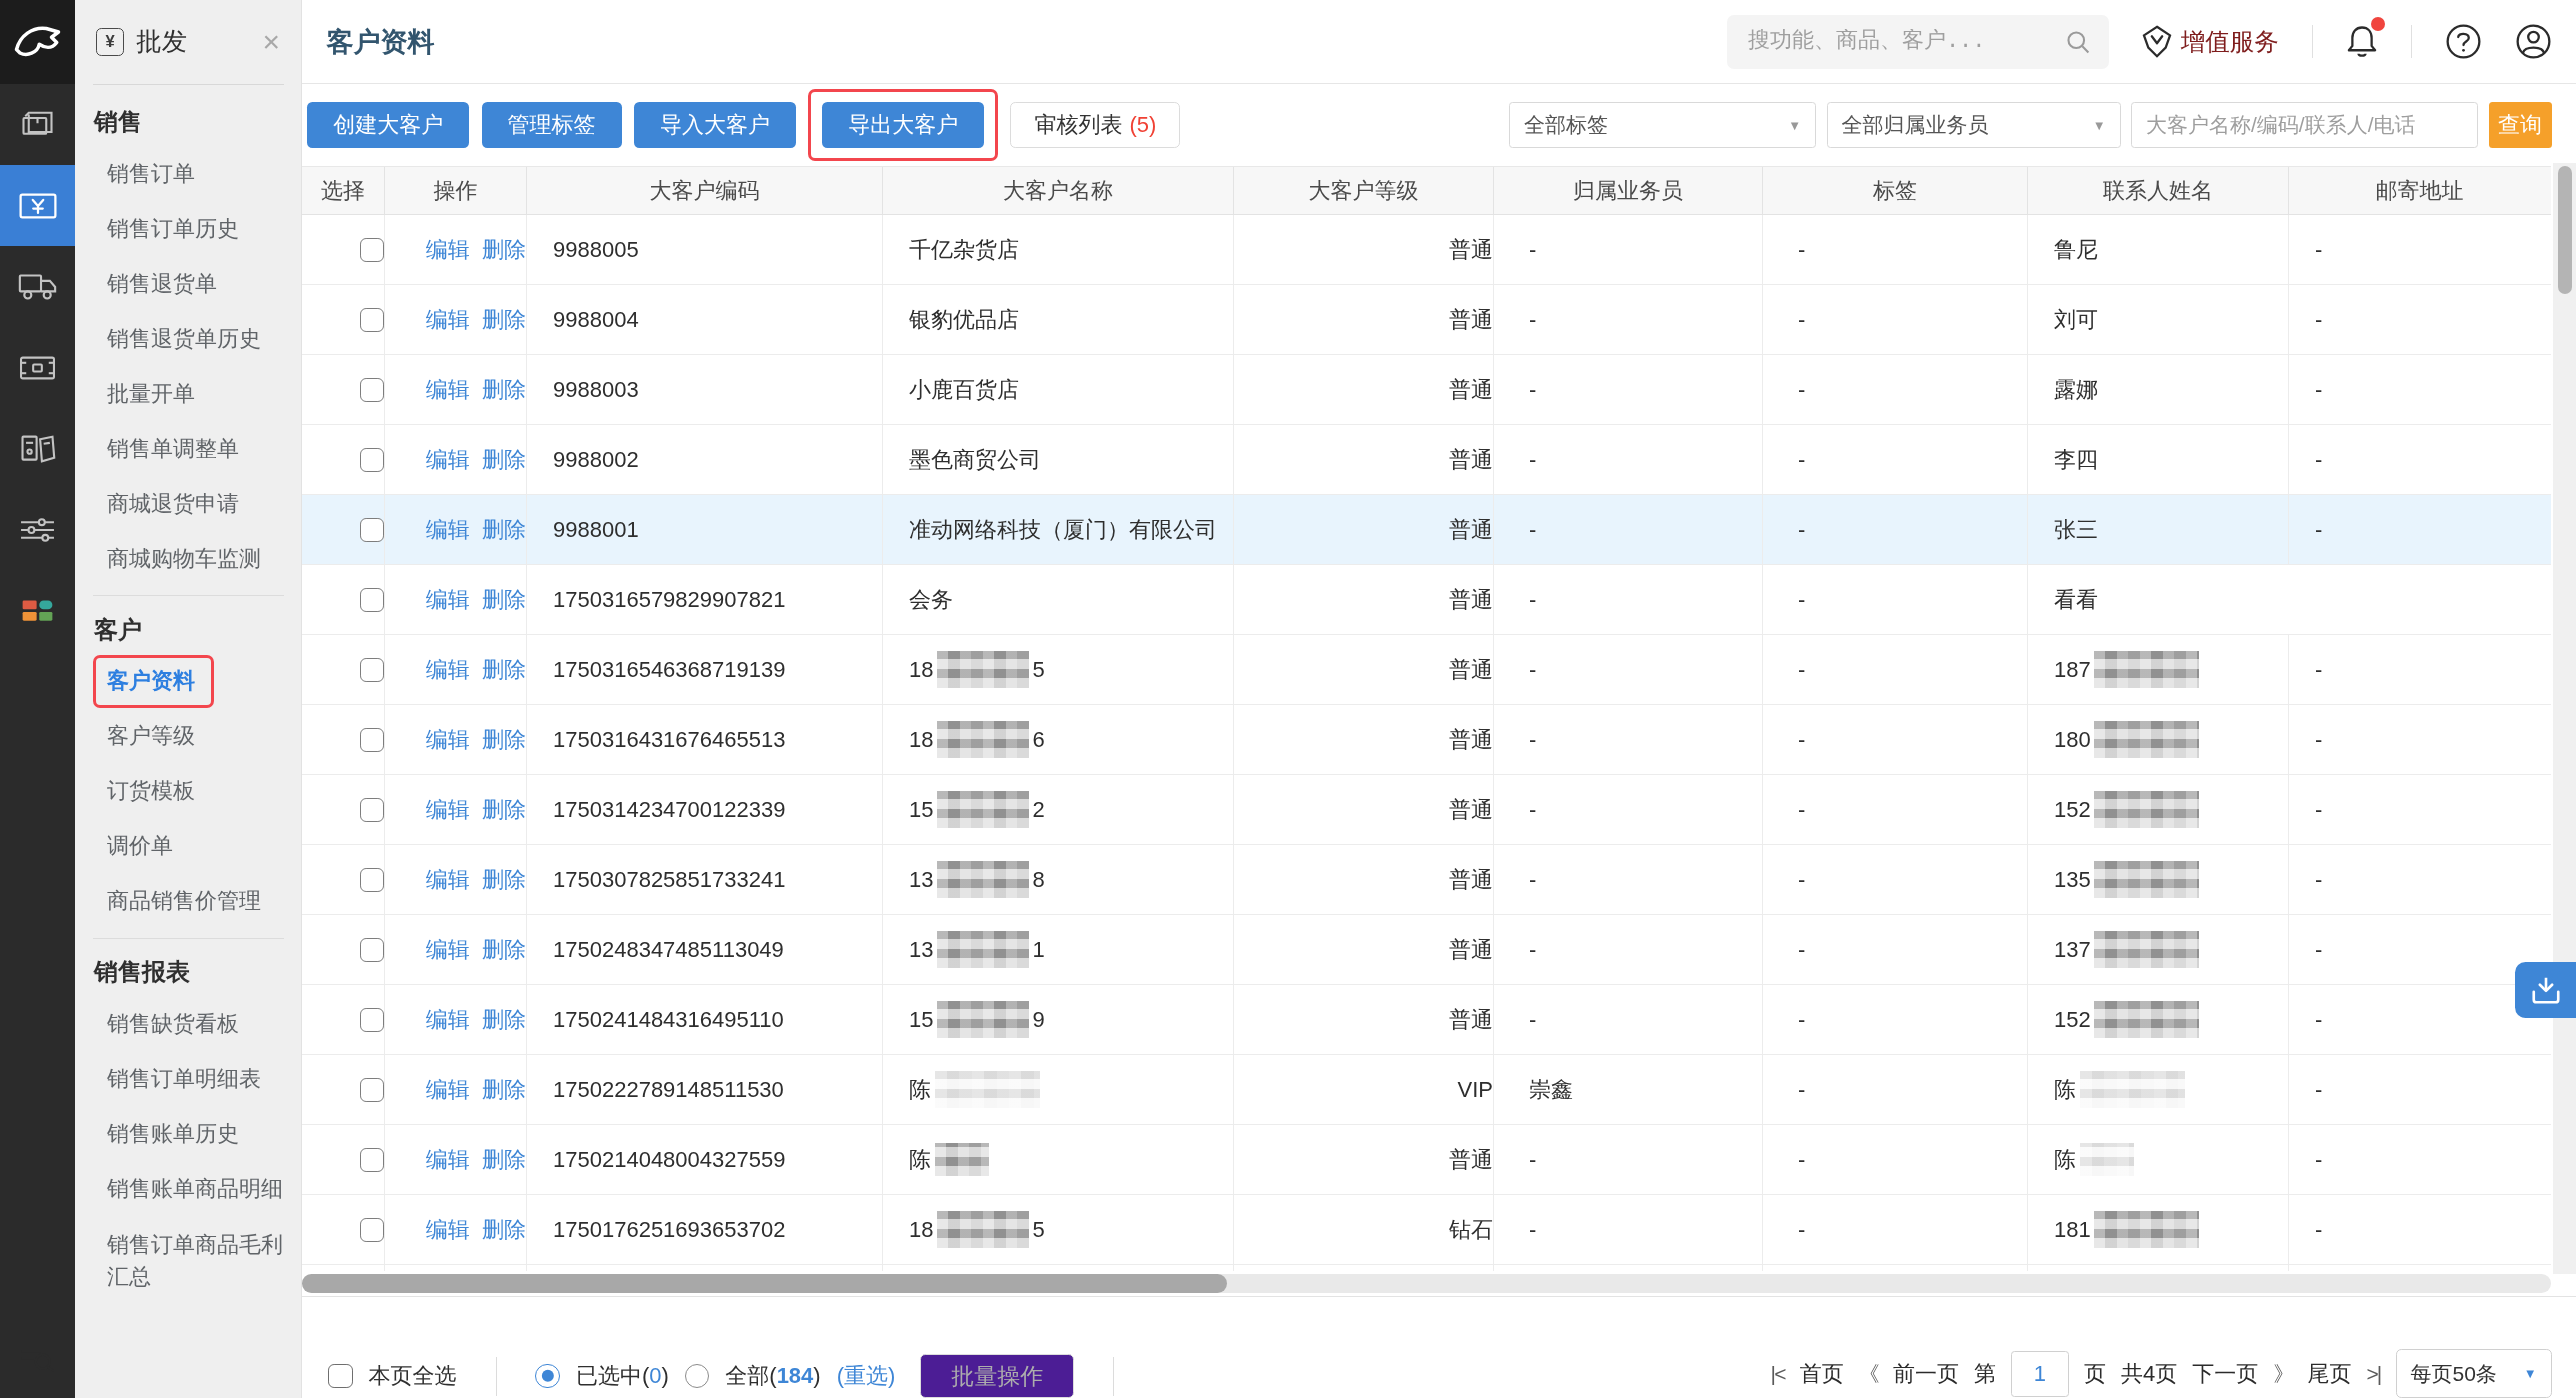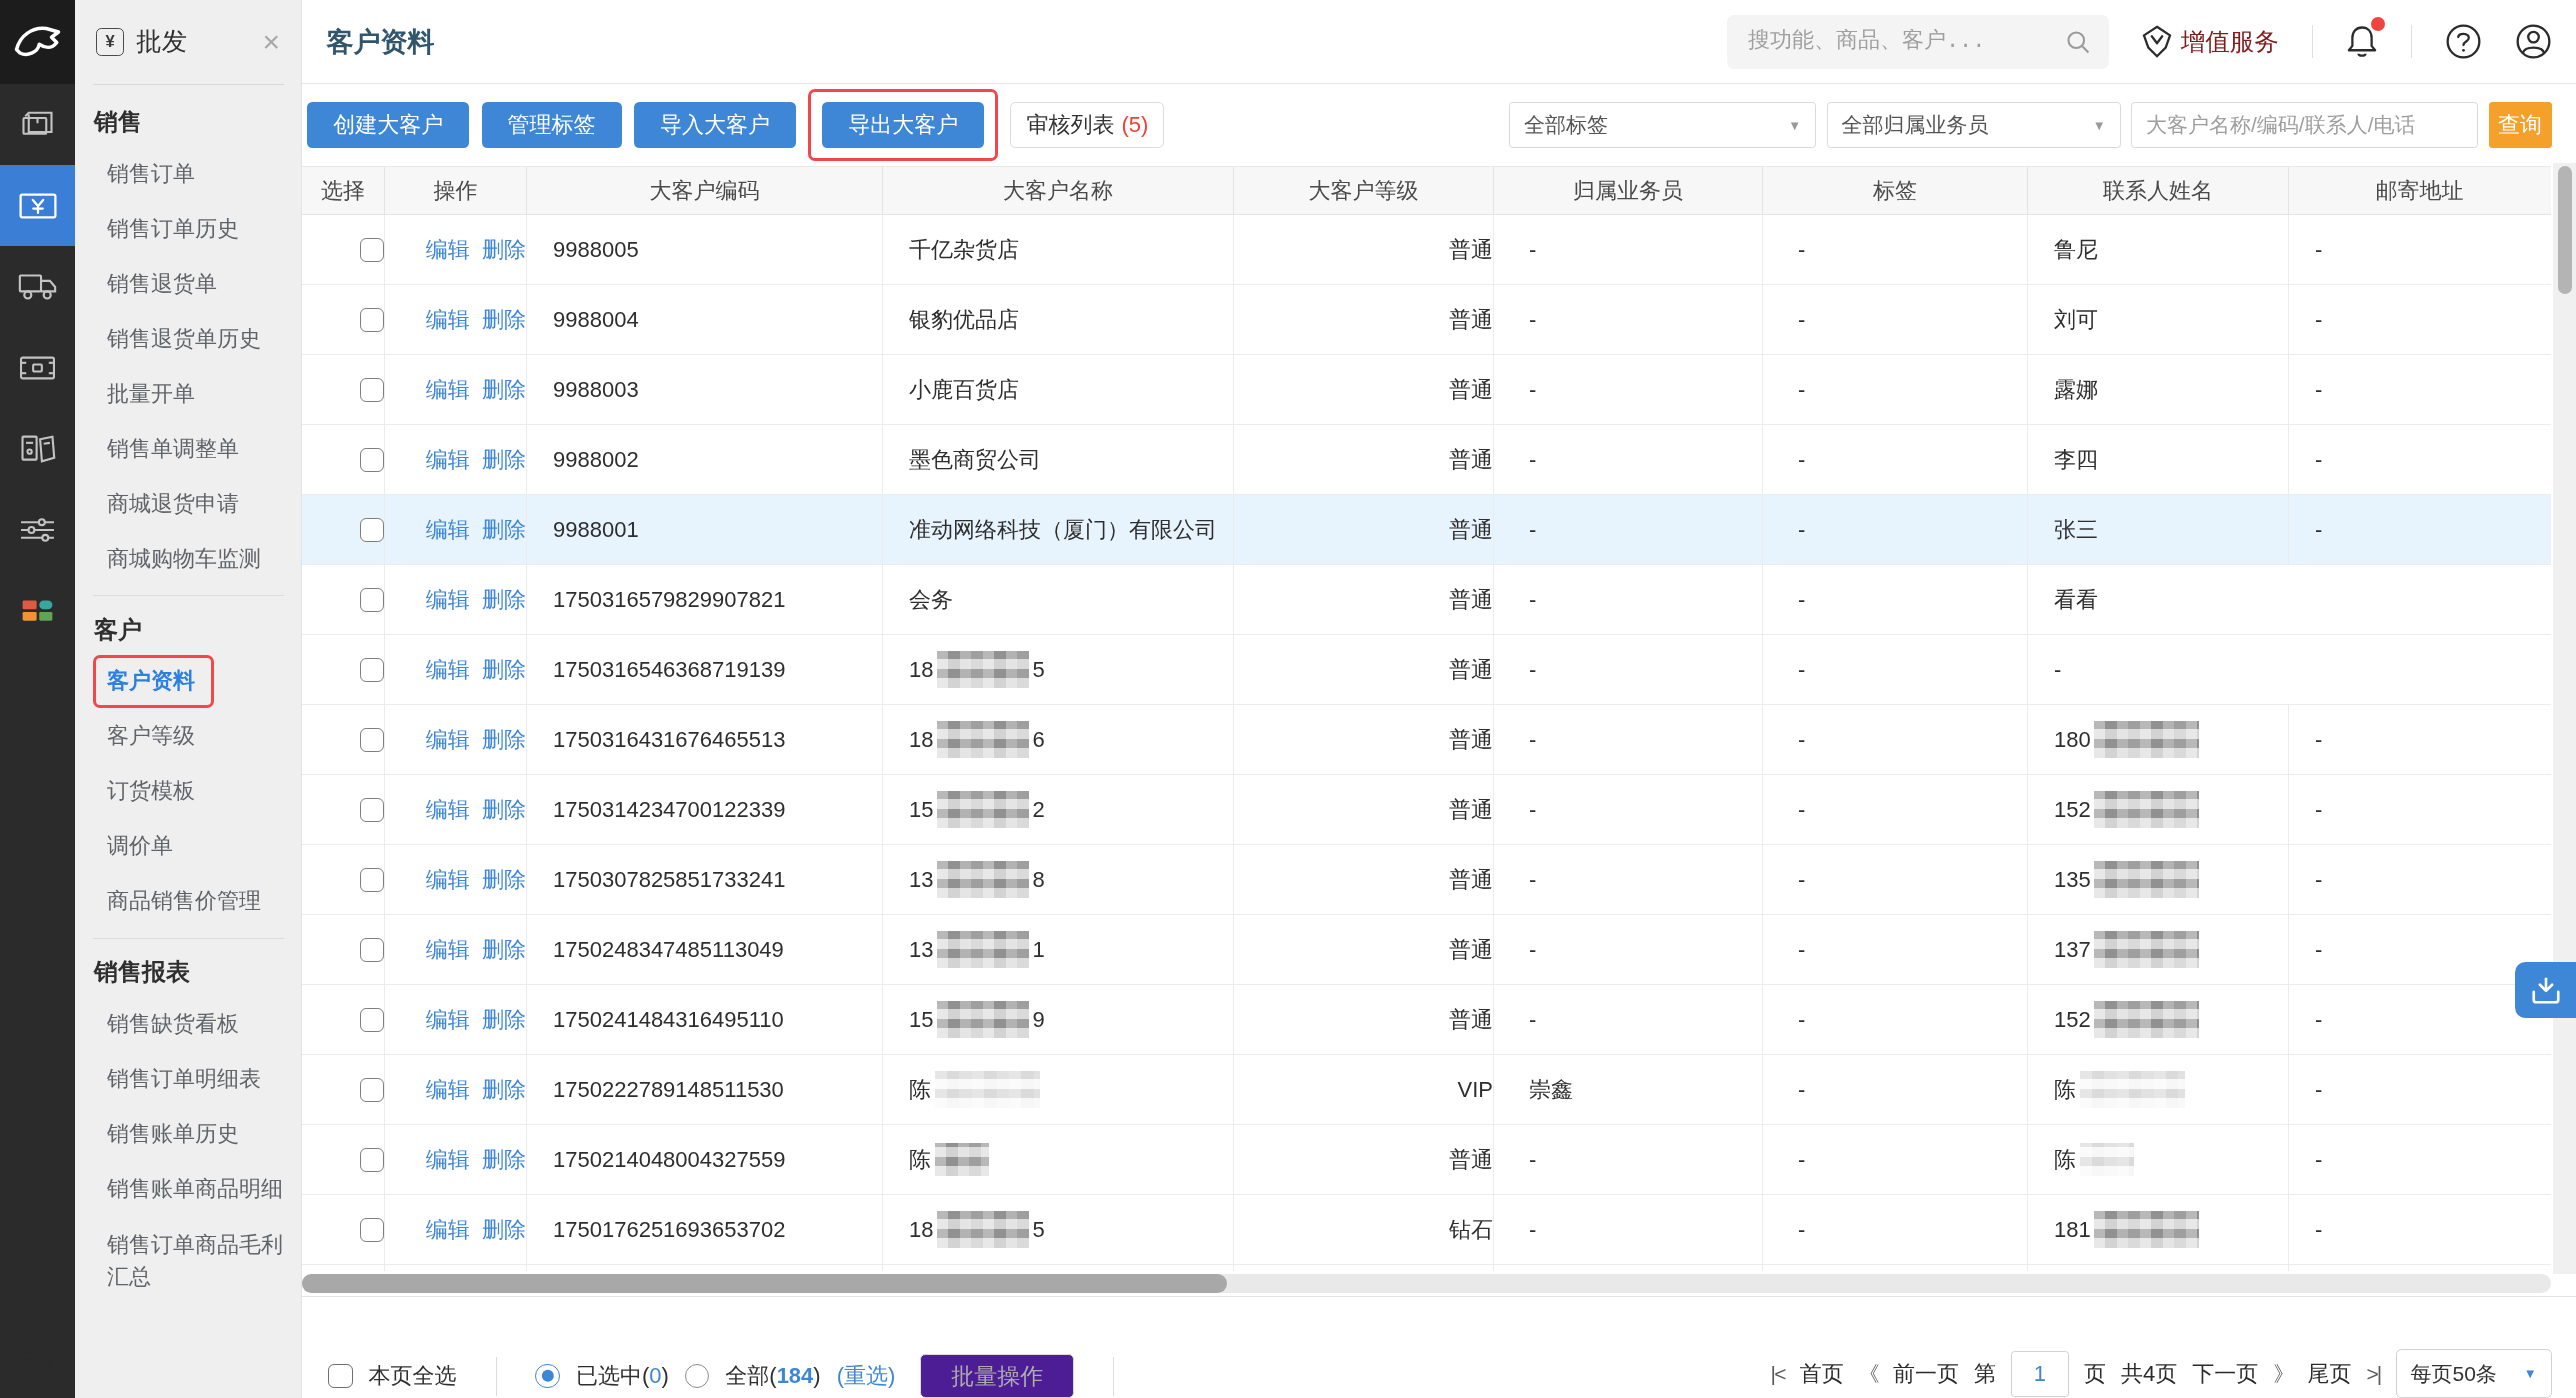--- a/index.html
+++ b/index.html
@@ -47,21 +47,21 @@
   .top-divider { width:0.9px; height:33px; background:#e0e0e0; }
   .icon-btn { position:relative; display:flex; align-items:center; justify-content:center; cursor:pointer; color:#2b2b2b; }
   .bell-dot { position:absolute; top:-7px; right:-7px; width:14px; height:14px; border-radius:50%; background:#f0453e; }
 
   
   .toolbar { position:absolute; left:0; top:84px; right:24.5px; height:82px; display:flex; align-items:center; background:#fff; }
   .toolbar-left { display:flex; align-items:center; gap:12.3px; padding-left:5.3px; }
   .btn-blue { height:46px; padding:0 26px; background:#3e86d6; color:#fff; font-size:22px; border:none; border-radius:5.3px; cursor:pointer; font-family:inherit; }
   .btn-blue.export { position:relative; margin-left:14px; margin-right:14px; }
   .btn-blue.export::after { content:""; position:absolute; inset:-13px -14px; border:3.5px solid #f3464d; border-radius:7px; pointer-events:none; }
-  .btn-audit { height:46px; padding:0 15px; background:#fff; color:#333; font-size:22px; border:0.9px solid #dcdcdc; border-radius:5.3px; cursor:pointer; display:flex; align-items:center; gap:7px; font-family:inherit; }
+  .btn-audit { height:46px; padding:0 23px; background:#fff; color:#333; font-size:22px; border:0.9px solid #dcdcdc; border-radius:5.3px; cursor:pointer; display:flex; align-items:center; gap:7px; font-family:inherit; }
   .audit-count { color:#f04134; }
   .toolbar-right { margin-left:auto; display:flex; align-items:center; gap:10.5px; }
   .select-box { height:46px; border:0.9px solid #d9d9d9; border-radius:3.5px; background:#fff; display:flex; align-items:center; padding:0 14px; font-size:21px; color:#555; cursor:pointer; }
   .select-box .caret { margin-left:auto; font-size:13px; color:#999; padding-left:12.3px; }
   .sel-tag { width:307px; }
   .sel-sales { width:294px; }
   .filter-input { width:347px; height:46px; border:0.9px solid #d9d9d9; border-radius:3.5px; padding:0 14px; font-size:21px; color:#333; outline:none; font-family:inherit; }
   .filter-input::placeholder { color:#9e9e9e; }
   .btn-query { width:63px; height:46px; background:#f5a02a; color:#fff; font-size:22px; border:none; border-radius:3.5px; cursor:pointer; font-family:inherit; }
 
@@ -550,20 +550,24 @@
               <span>5</span>
             </div>
             <div class="td c4 center">
               <span>普通</span>
             </div>
             <div class="td c5 pad40">
               <span>-</span>
             </div>
             <div class="td c6 pad40">
               <span>-</span>
+            </div>
+            <div class="td c7">
+              <span>187</span>
+              <span class="mosaic wide"></span>
             </div>
             <div class="td c8">
               <span>-</span>
             </div>
           </div>
           <div class="tr">
             <div class="td c0 center">
               <span class="checkbox"></span>
             </div>
             <div class="td c1 center">

